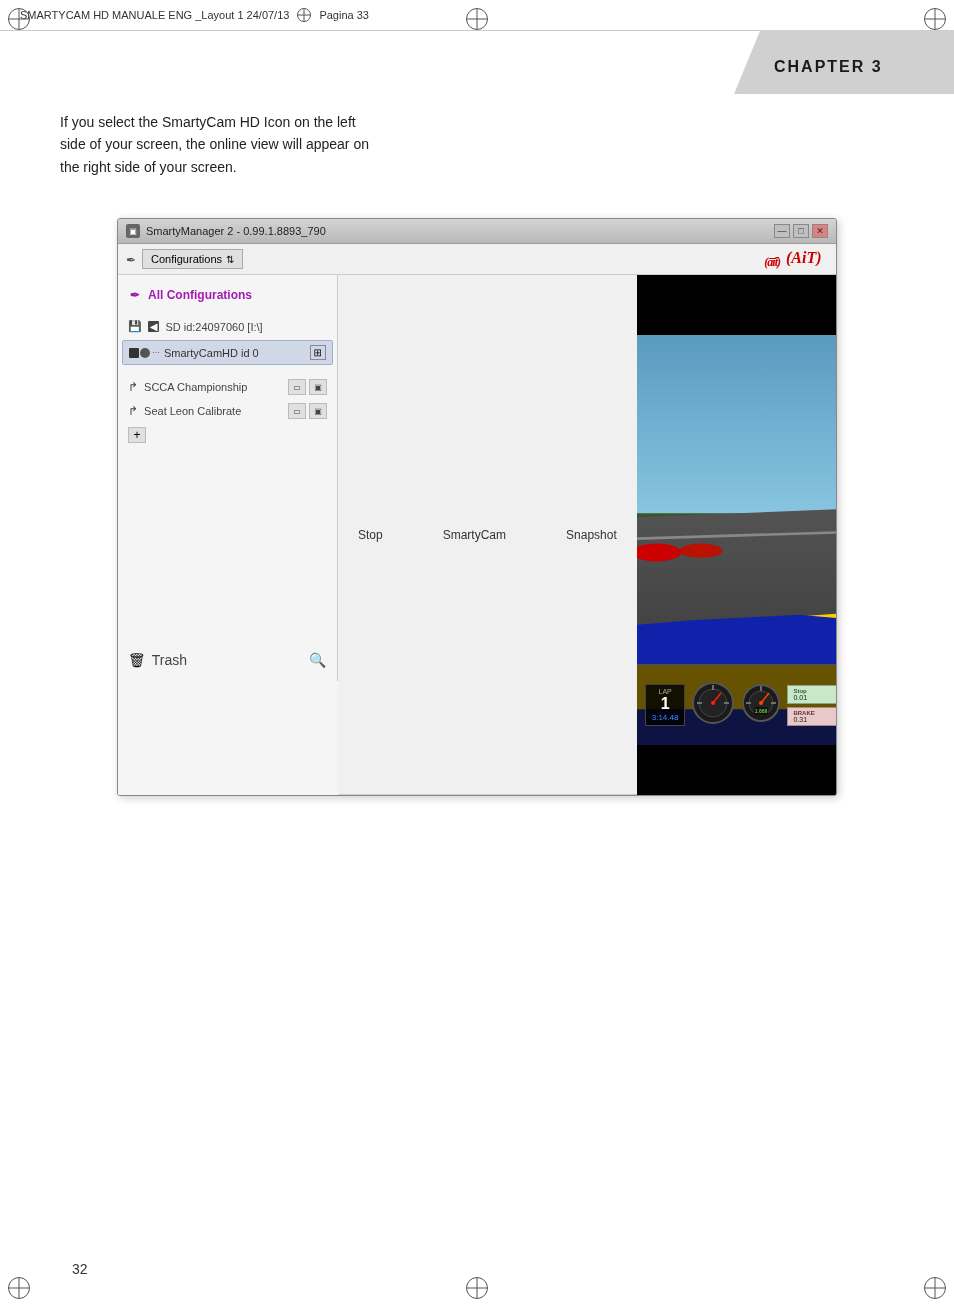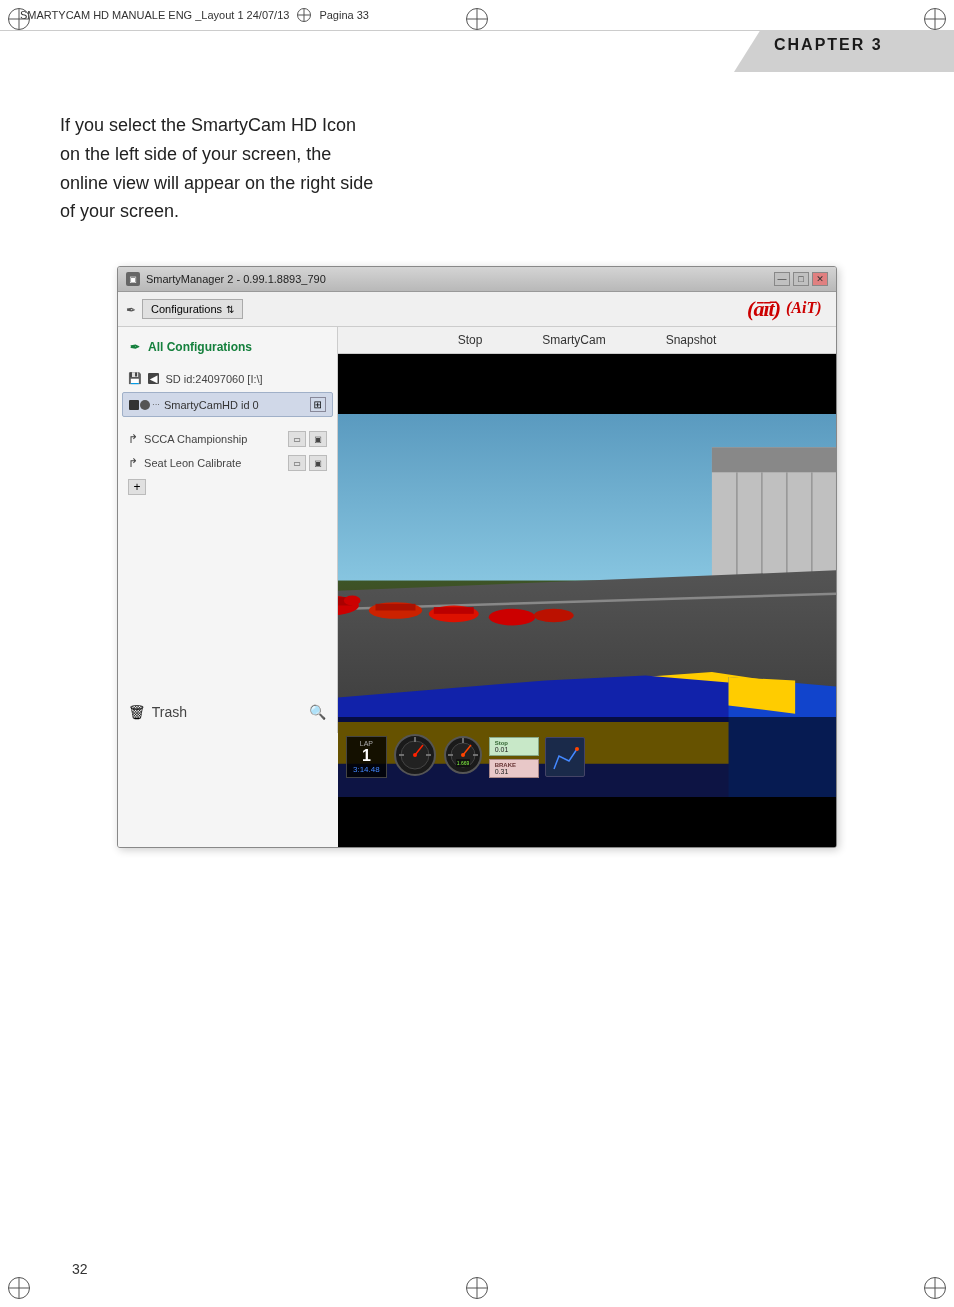--- a/index.html
+++ b/index.html
@@ -23,21 +23,21 @@
       align-items: center;
       gap: 6px;
     }
 
     
     .chapter-tab {
       position: absolute;
       top: 30px;
       right: 0;
       background: #d0d0d0;
-      padding: 6px 30px 18px 40px;
+      padding: 28px 30px 18px 40px;
       clip-path: polygon(12% 0%, 100% 0%, 100% 100%, 0% 100%);
       min-width: 220px;
     }
 
     .chapter-tab-text {
       font-size: 16px;
       font-weight: bold;
       letter-spacing: 2px;
       color: #1a1a1a;
       text-align: center;
@@ -53,21 +53,21 @@
     .section-title {
       font-size: 36px;
       font-weight: bold;
       color: #1a1a1a;
       margin-bottom: 50px;
       margin-top: 30px;
     }
 
     
     .description-text {
-      font-size: 18px;
+      font-size: 14px;
       line-height: 1.6;
       color: #222;
       max-width: 320px;
       margin-bottom: 40px;
     }
 
     
     .screenshot-container {
       width: 720px;
       margin: 0 auto;
@@ -178,21 +178,21 @@
 
     .item-icon {
       width: 14px; height: 14px;
       flex-shrink: 0;
       display: flex; align-items: center; justify-content: center;
     }
 
     .all-configs-item {
       font-size: 12px;
       font-weight: bold;
-      color: #15803d;
+      color: #a21caf;
     }
 
     .sd-item { color: #444; }
 
     .smartycam-item {
       background: #d0d8e8;
       border: 1px solid #a0b0c8;
       margin: 2px 4px;
       padding: 4px 6px;
       border-radius: 2px;
@@ -249,21 +249,21 @@
       border: 1px solid #bbb;
       display: flex; align-items: center; justify-content: center;
       font-size: 12px;
       cursor: pointer;
     }
 
     
     .right-panel {
       flex: 1;
       display: flex;
-      flex-direction: column;
+      flex-direction: row;
       background: #000000;
     }
 
     .video-toolbar {
       background: #f0f0f0;
       padding: 6px 20px;
       display: flex;
       align-items: center;
       justify-content: center;
       gap: 60px;
@@ -413,21 +413,21 @@
 
     <div class="window-toolbar">
       <div class="toolbar-left">
         <span class="pen-icon" style="font-size:13px; color:#555;"></span>
         <div class="toolbar-config-btn">
           <span>Configurations</span>
           <span style="font-size:10px;">⇅</span>
         </div>
       </div>
       <div class="ait-logo">
-        <span style="font-style:italic; font-weight:900; font-size:22px; color:#cc0000; font-family:serif; letter-spacing:-1px;text-align:right;">(<span style="color:#cc0000;">ā</span><span style="color:#cc0000;">ī</span><span style="color:#cc0000;">t̄</span>)</span>
+        <span style="font-style:italic; font-weight:900; font-size:12px; color:#cc0000; font-family:serif; letter-spacing:-1px;text-align:right;">(<span style="color:#cc0000;">ā</span><span style="color:#cc0000;">ī</span><span style="color:#cc0000;">t̄</span>)</span>
         <svg width="44" height="18" viewBox="0 0 44 18">
           <text x="2" y="15" font-family="serif" font-size="16" font-weight="bold" font-style="italic" fill="#cc0000">(AiT)</text>
         </svg>
       </div>
     </div>
 
     <div class="window-body-wrapper">
       <div class="window-body">
 
         <div class="left-panel-wrapper">

